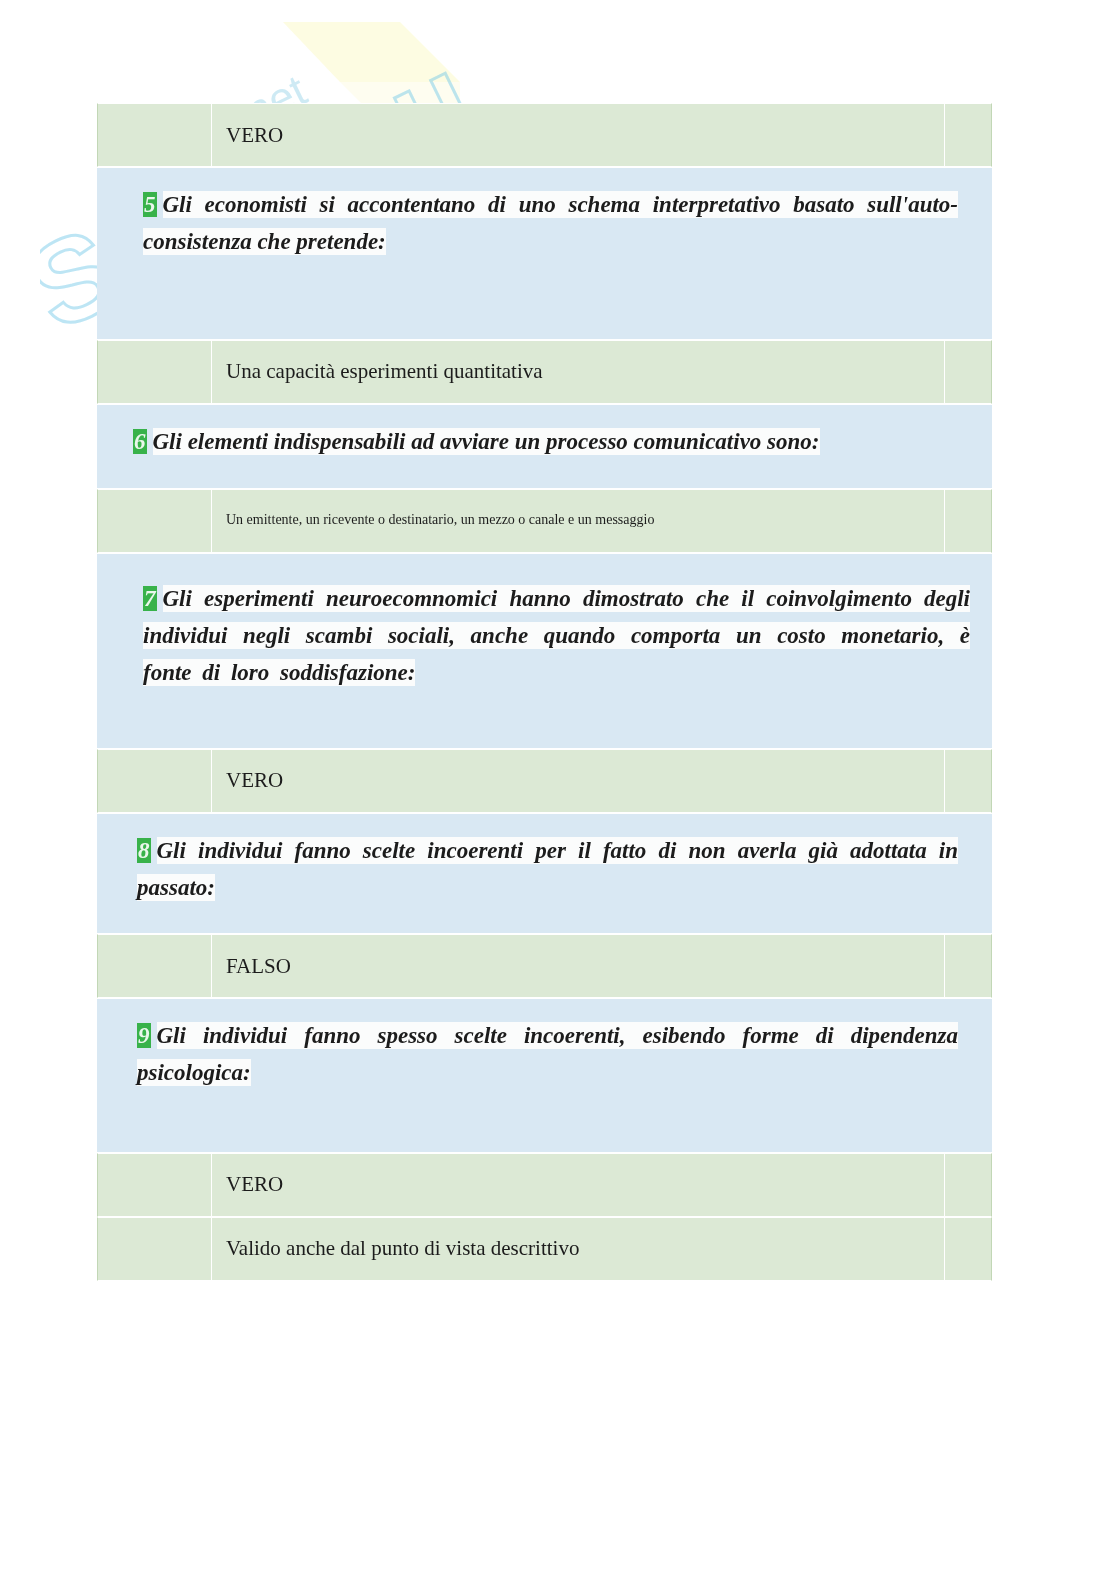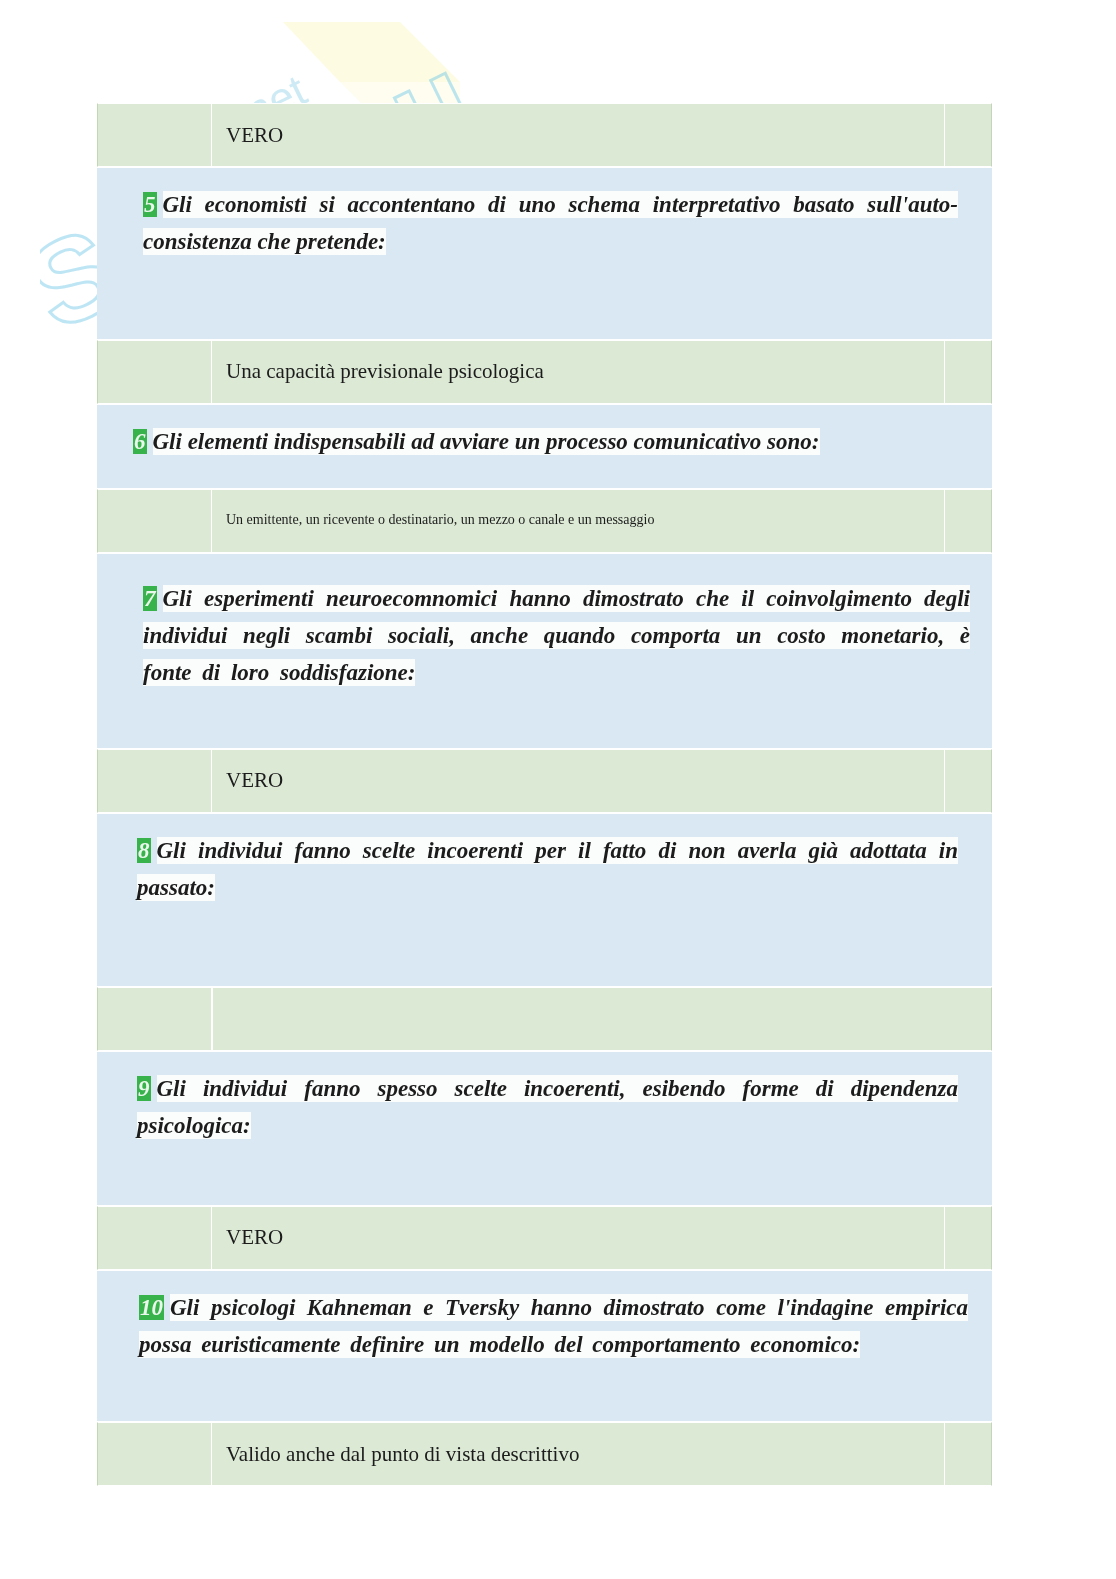--- a/index.html
+++ b/index.html
@@ -140,21 +140,21 @@
   </div>
 
   <div class="row row-question" style="padding-bottom:78px;">
     <div class="q-inner">
       <span class="qnum">5</span><span class="q-text">Gli economisti si accontentano di uno schema interpretativo basato sull'auto-consistenza che pretende:</span>
     </div>
   </div>
 
   <div class="row row-answer">
     <div class="cell-spacer"></div>
-    <div class="cell-text">Una capacità previsionale psicologica</div>
+    <div class="cell-text">Una capacità esperimenti quantitativa</div>
     <div class="cell-end"></div>
   </div>
 
   <div class="row row-question" style="padding-bottom:28px;">
     <div class="q-inner" style="margin-left:26px;">
       <span class="qnum">6</span><span class="q-text">Gli elementi indispensabili ad avviare un processo comunicativo sono:</span>
     </div>
   </div>
 
   <div class="row row-answer">
@@ -168,48 +168,44 @@
       <span class="qnum">7</span><span class="q-text">Gli esperimenti neuroecomnomici hanno dimostrato che il coinvolgimento degli individui negli scambi sociali, anche quando comporta un costo monetario, è fonte di loro soddisfazione:</span>
     </div>
   </div>
 
   <div class="row row-answer">
     <div class="cell-spacer"></div>
     <div class="cell-text">VERO</div>
     <div class="cell-end"></div>
   </div>
 
-  <div class="row row-question" style="padding-bottom:80px;">
+  <div class="row row-question" style="padding-bottom:27px;">
     <div class="q-inner" style="margin-left:30px;">
       <span class="qnum">8</span><span class="q-text">Gli individui fanno scelte incoerenti per il fatto di non averla già adottata in passato:</span>
     </div>
   </div>
 
   <div class="row row-answer">
     <div class="cell-spacer"></div>
+    <div class="cell-text">FALSO</div>
     <div class="cell-end"></div>
   </div>
 
   <div class="row row-question" style="padding-bottom:60px;">
     <div class="q-inner" style="margin-left:30px;">
       <span class="qnum">9</span><span class="q-text">Gli individui fanno spesso scelte incoerenti, esibendo forme di dipendenza psicologica:</span>
     </div>
   </div>
 
   <div class="row row-answer">
     <div class="cell-spacer"></div>
     <div class="cell-text">VERO</div>
     <div class="cell-end"></div>
   </div>
 
-  <div class="row row-question" style="padding-bottom:58px;">
-    <div class="q-inner justify-wide" style="margin-left:32px; margin-right:14px; word-spacing:4px;">
-      <span class="qnum">10</span><span class="q-text">Gli psicologi Kahneman e Tversky hanno dimostrato come l'indagine empirica possa euristicamente definire un modello del comportamento economico:</span>
-    </div>
-  </div>
 
   <div class="row row-answer">
     <div class="cell-spacer"></div>
     <div class="cell-text">Valido anche dal punto di vista descrittivo</div>
     <div class="cell-end"></div>
   </div>
 
 </div>
 
 </body></html>

